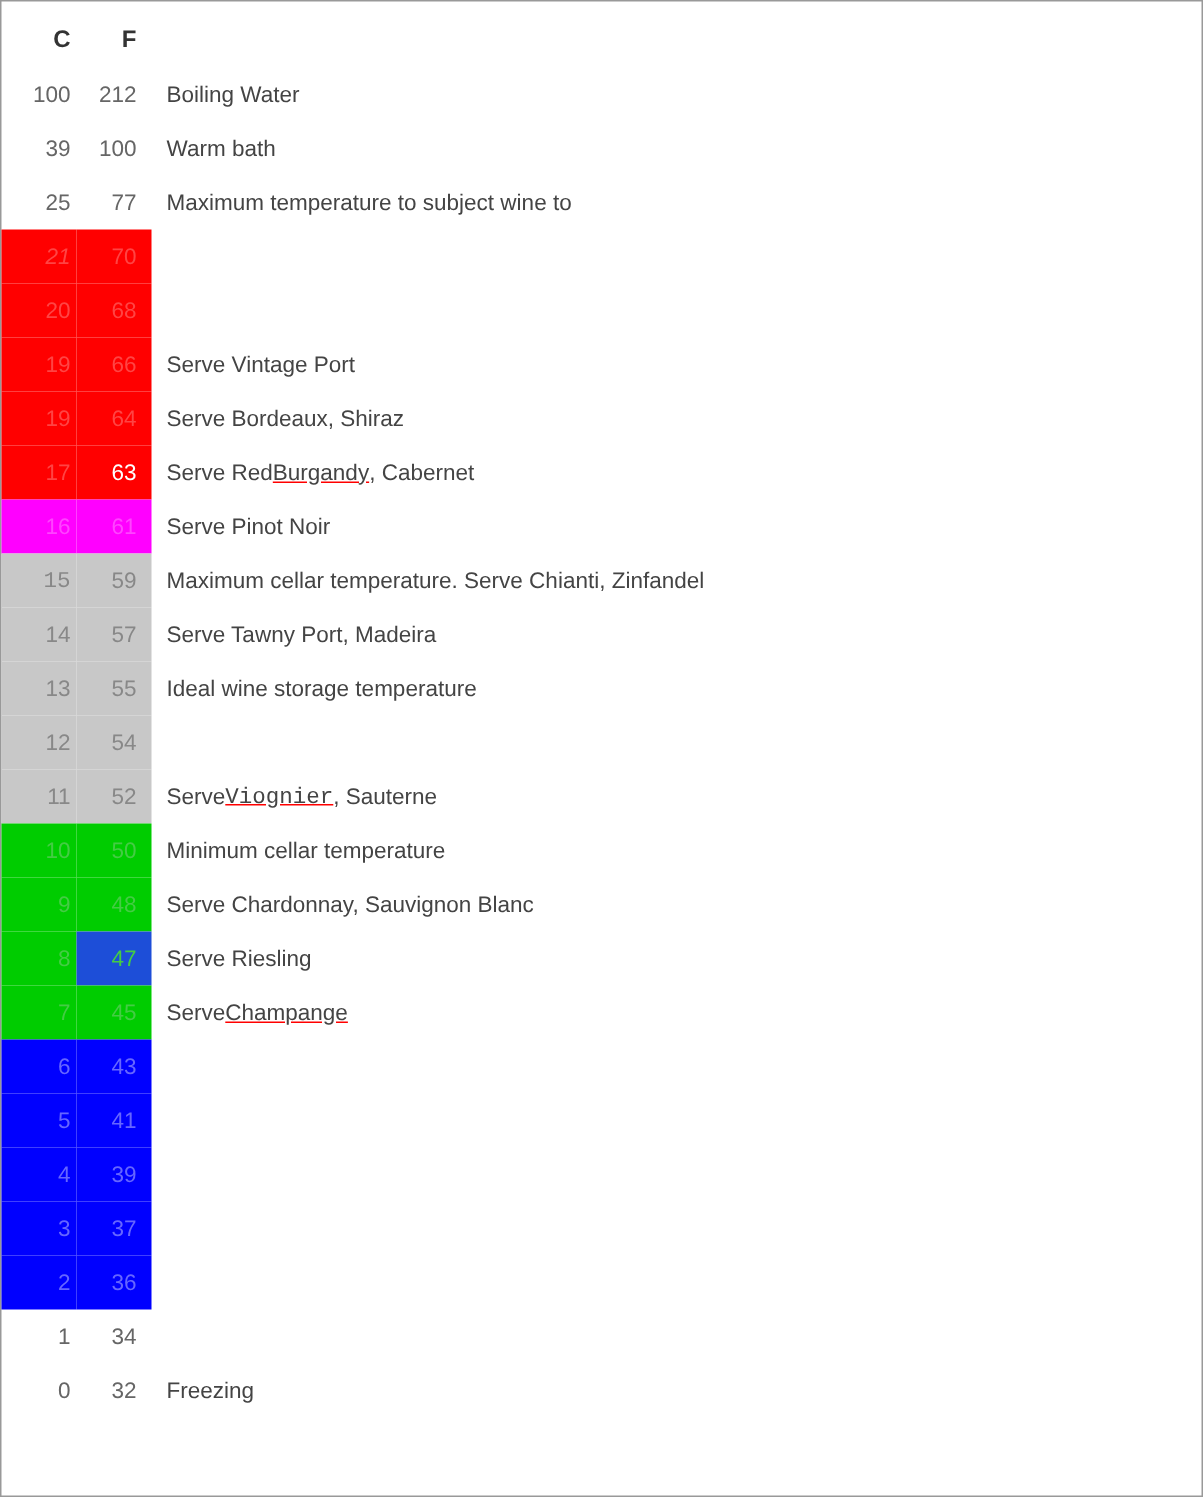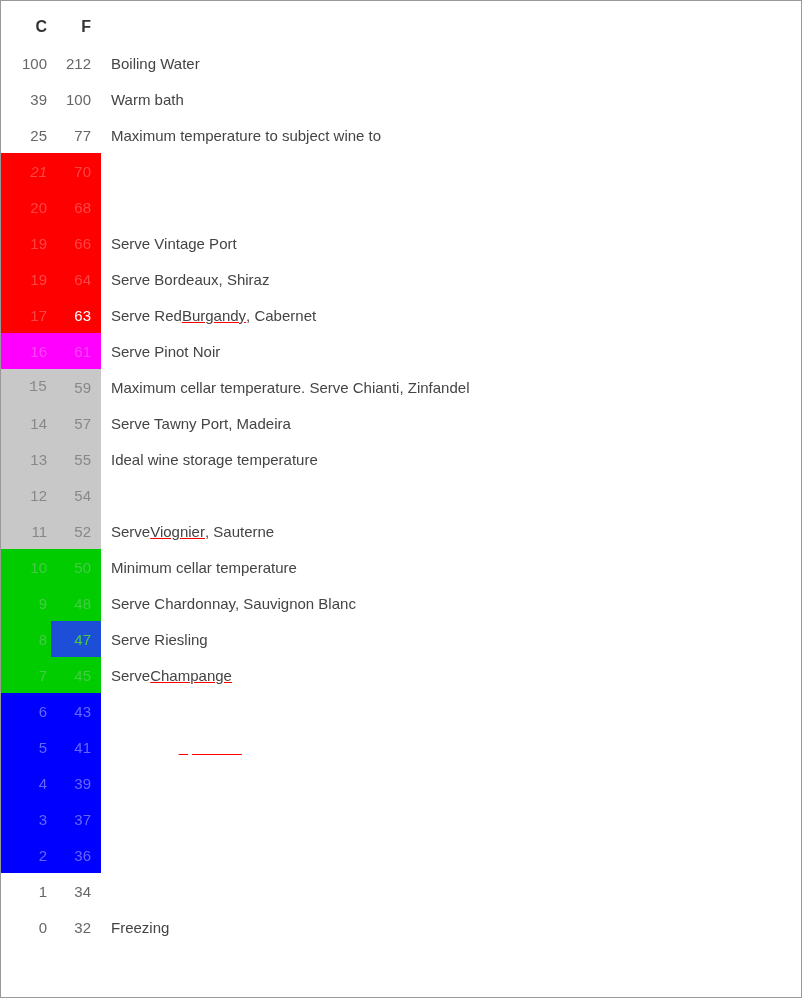--- a/index.html
+++ b/index.html
@@ -149,21 +149,21 @@
         <div class="col-f" style="background-color: rgb(200, 200, 200); color: rgb(136, 136, 136);">55</div>
         <div class="col-label" style="color: rgb(68, 68, 68);">Ideal wine storage temperature</div>
       </div>
       <div class="row">
         <div class="col-c" style="background-color: rgb(200, 200, 200); color: rgb(136, 136, 136); padding-left: 16px;">12</div>
         <div class="col-f" style="background-color: rgb(200, 200, 200); color: rgb(136, 136, 136);">54</div>
       </div>
       <div class="row">
         <div class="col-c" style="background-color: rgb(200, 200, 200); color: rgb(136, 136, 136);">11</div>
         <div class="col-f" style="background-color: rgb(200, 200, 200); color: rgb(136, 136, 136);">52</div>
-        <div class="col-label" style="color: rgb(68, 68, 68);">Serve <span style="text-decoration: underline red;">Viognier</span>, Sauterne</div>
+        <div class="col-label" style="color: rgb(68, 68, 68);">Serve <span style="text-decoration: underline red; font-family: Liberation Mono, monospace;">Viognier</span>, Sauterne</div>
       </div>
       <div class="row">
         <div class="col-c" style="background-color: rgb(0, 204, 0); color: rgb(68, 204, 68);">10</div>
         <div class="col-f" style="background-color: rgb(0, 204, 0); color: rgb(68, 204, 68);">50</div>
         <div class="col-label" style="color: rgb(68, 68, 68);">Minimum cellar temperature</div>
       </div>
       <div class="row">
         <div class="col-c" style="background-color: rgb(0, 204, 0); color: rgb(68, 204, 68);">9</div>
         <div class="col-f" style="background-color: rgb(0, 204, 0); color: rgb(68, 204, 68);">48</div>
         <div class="col-label" style="color: rgb(68, 68, 68);">Serve Chardonnay, Sauvignon Blanc</div>
@@ -179,21 +179,20 @@
         <div class="col-label" style="color: rgb(68, 68, 68);">Serve <span style="text-decoration: underline red;">Champange</span></div>
       </div>
       <div class="row">
         <div class="col-c" style="background-color: rgb(0, 0, 255); color: rgb(102, 102, 255);">6</div>
         <div class="col-f" style="background-color: rgb(0, 0, 255); color: rgb(102, 102, 255);">43</div>
         <div class="col-label" style="color: rgb(255, 255, 255);">Serve Ice Wines</div>
       </div>
       <div class="row">
         <div class="col-c" style="background-color: rgb(0, 0, 255); color: rgb(102, 102, 255);">5</div>
         <div class="col-f" style="background-color: rgb(0, 0, 255); color: rgb(102, 102, 255);">41</div>
-        <div class="col-label" style="color: rgb(255, 255, 255);">Serve Asti <span style="text-decoration: underline red;">Spumanti</span></div>
       </div>
       <div class="row">
         <div class="col-c" style="background-color: rgb(0, 0, 255); color: rgb(102, 102, 255);">4</div>
         <div class="col-f" style="background-color: rgb(0, 0, 255); color: rgb(102, 102, 255);">39</div>
         <div class="col-label" style="color: rgb(255, 255, 255);"></div>
       </div>
       <div class="row">
         <div class="col-c" style="background-color: rgb(0, 0, 255); color: rgb(102, 102, 255);">3</div>
         <div class="col-f" style="background-color: rgb(0, 0, 255); color: rgb(102, 102, 255);">37</div>
         <div class="col-label" style="color: rgb(255, 255, 255);"></div>

